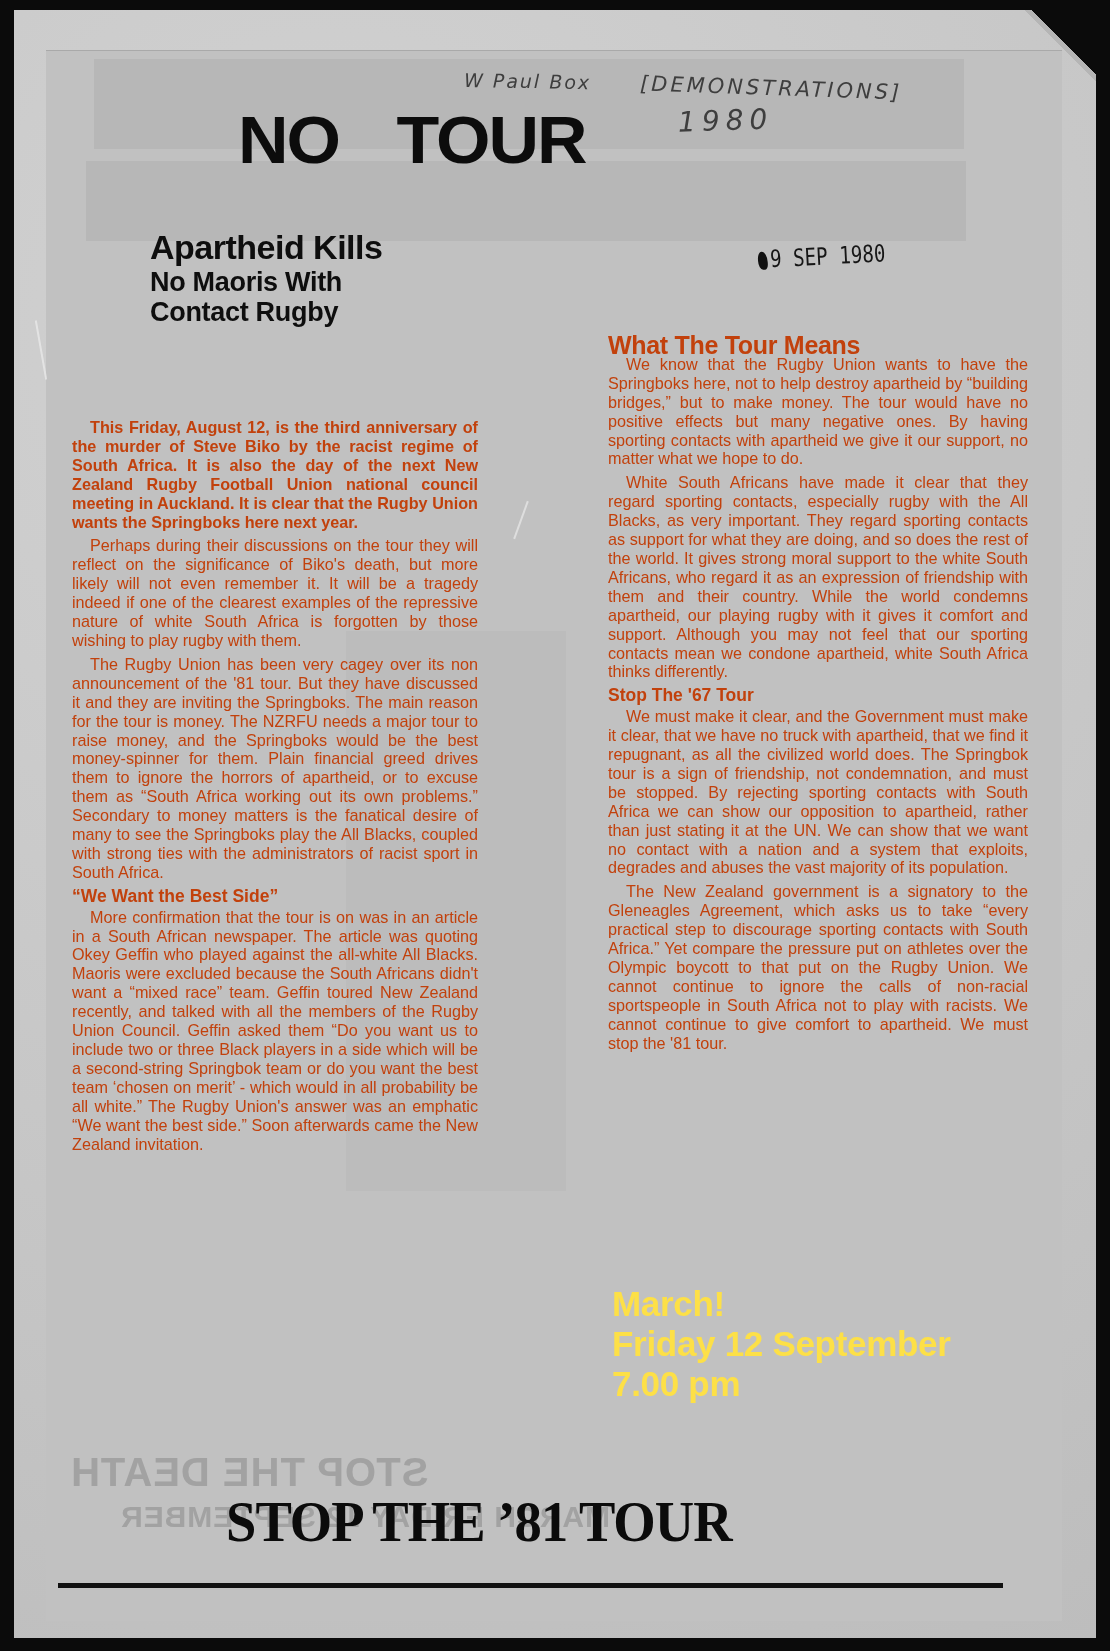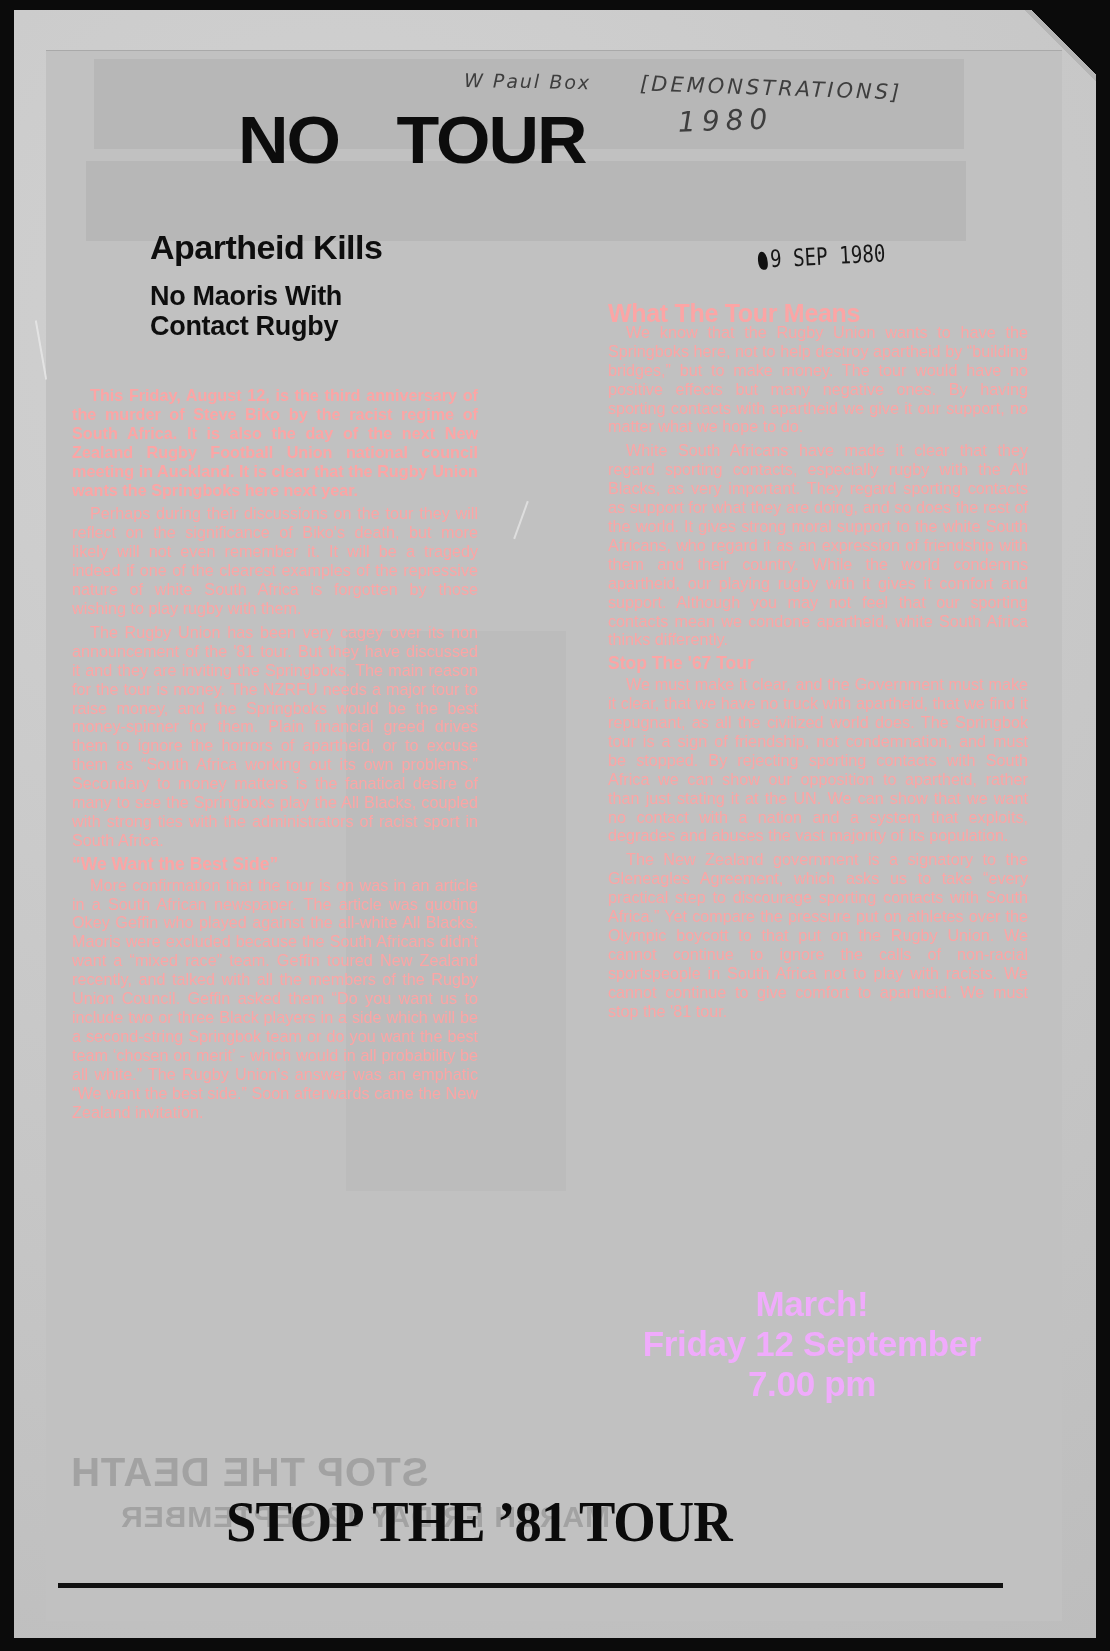--- a/index.html
+++ b/index.html
@@ -40,42 +40,42 @@
   .hw1 { left: 464px; top: 70px; font-size: 19px; transform: rotate(1deg); }
   .hw2 { left: 640px; top: 76px; transform: rotate(2deg); font-size: 21px; letter-spacing: 3px; }
   .hw3 { left: 678px; top: 104px; font-size: 28px; letter-spacing: 6px; transform: rotate(-2deg); }
 
   .title-main {
     position: absolute; left: 238px; top: 100px; font-size: 70px; font-weight: 900;
     letter-spacing: -2px; word-spacing: 40px; color: #0c0c0c;
     font-family: "Liberation Sans", sans-serif; transform: scaleY(0.95);
   }
   .headline { position: absolute; left: 150px; top: 228px; font-weight: bold; color: #0e0e0e; }
-  .headline .h1 { font-size: 34px; letter-spacing: -0.5px; margin-bottom: 14px; }
+  .headline .h1 { font-size: 34px; letter-spacing: -0.5px; margin-bottom: 0; }
   .headline .h2 { font-size: 27px; line-height: 30px; letter-spacing: -0.3px; }
 
   .date-stamp {
     position: absolute; left: 758px; top: 246px; font-size: 24px; color: #161616;
     font-family: "DejaVu Sans Mono", monospace; transform: rotate(-3deg) scaleX(0.8); transform-origin: left;
   }
   .date-stamp .blot { display: inline-block; width: 12px; height: 18px; background: #111; border-radius: 40% 60% 30% 50%; margin-right: 3px; vertical-align: -2px; }
 
   .col {
-    position: absolute; font-size: 16.2px; line-height: 18.9px; text-align: justify; color: #fca5a5;
+    position: absolute; font-size: 16.2px; line-height: 18.9px; text-align: justify; color: #c2410c; margin-top: 32px;
   }
   .col.left { left: 72px; top: 386px; width: 406px; }
   .col.right { left: 608px; top: 304px; width: 420px; }
   .col p { margin: 0 0 5px 0; text-indent: 18px; }
   .col p.lead { font-weight: bold; }
   .col h3 { margin: 4px 0 2px 0; font-size: 17.5px; font-weight: bold; text-indent: 0; }
   .col h2 { margin: 0 0 0 0; font-size: 25px; font-weight: bold; letter-spacing: -0.3px; }
 
   .cta {
-    position: absolute; left: 612px; top: 1284px; width: 400px; text-align: center;
-    font-weight: bold; font-size: 35px; line-height: 40px; color: #f0abfc; letter-spacing: -0.3px;
+    position: absolute; left: 612px; top: 1284px; width: 400px; 
+    font-weight: bold; font-size: 35px; line-height: 40px; color: #fde047; letter-spacing: -0.3px;
   }
   .footer-title {
     position: absolute; left: 226px; top: 1488px; font-family: "Liberation Serif", "DejaVu Serif", serif;
     font-weight: bold; font-size: 58px; letter-spacing: -1px; color: #0b0b0b; transform: scaleX(0.94); transform-origin: left;
   }
   .footer-rule { position: absolute; left: 58px; top: 1583px; width: 945px; height: 5px; background: #111; }
   .scratch { position: absolute; width: 2px; background: #f2f2f2; opacity: 0.6; }
 </style>
 </head>
 <body>

